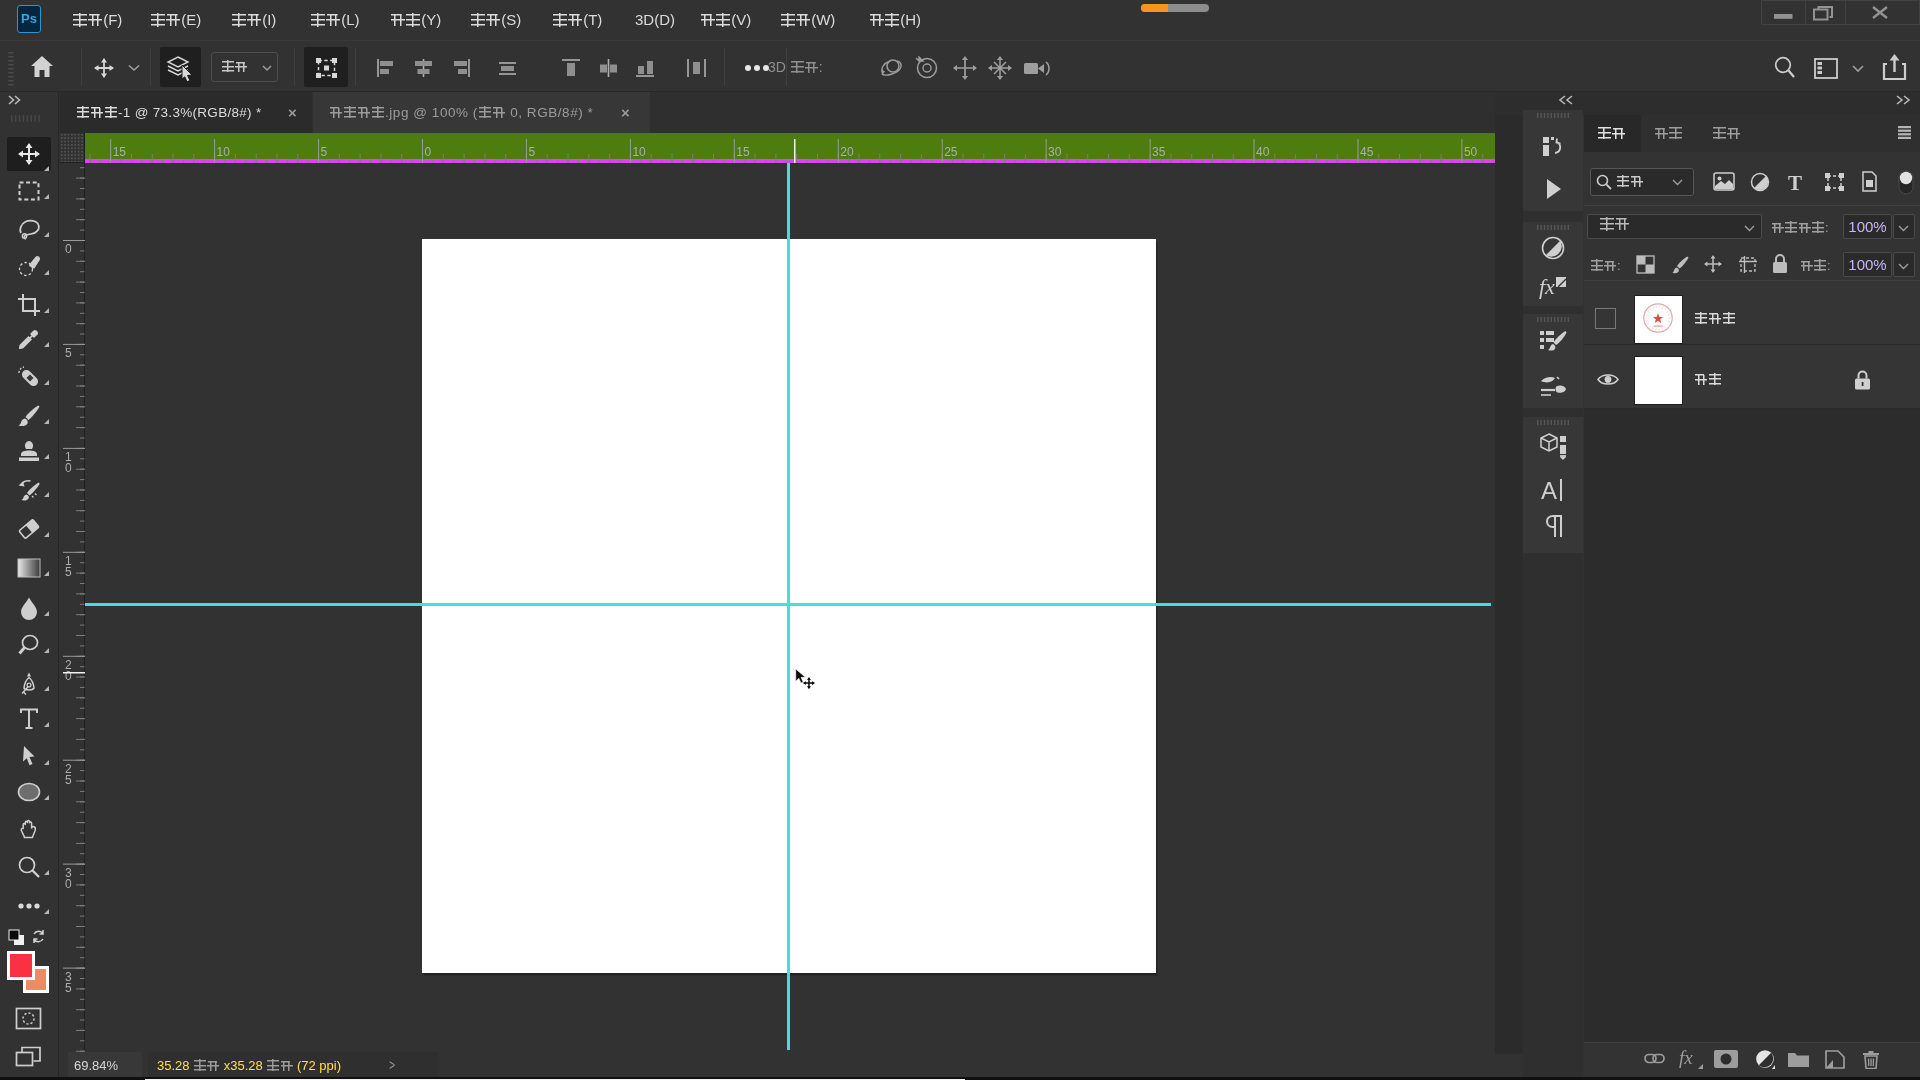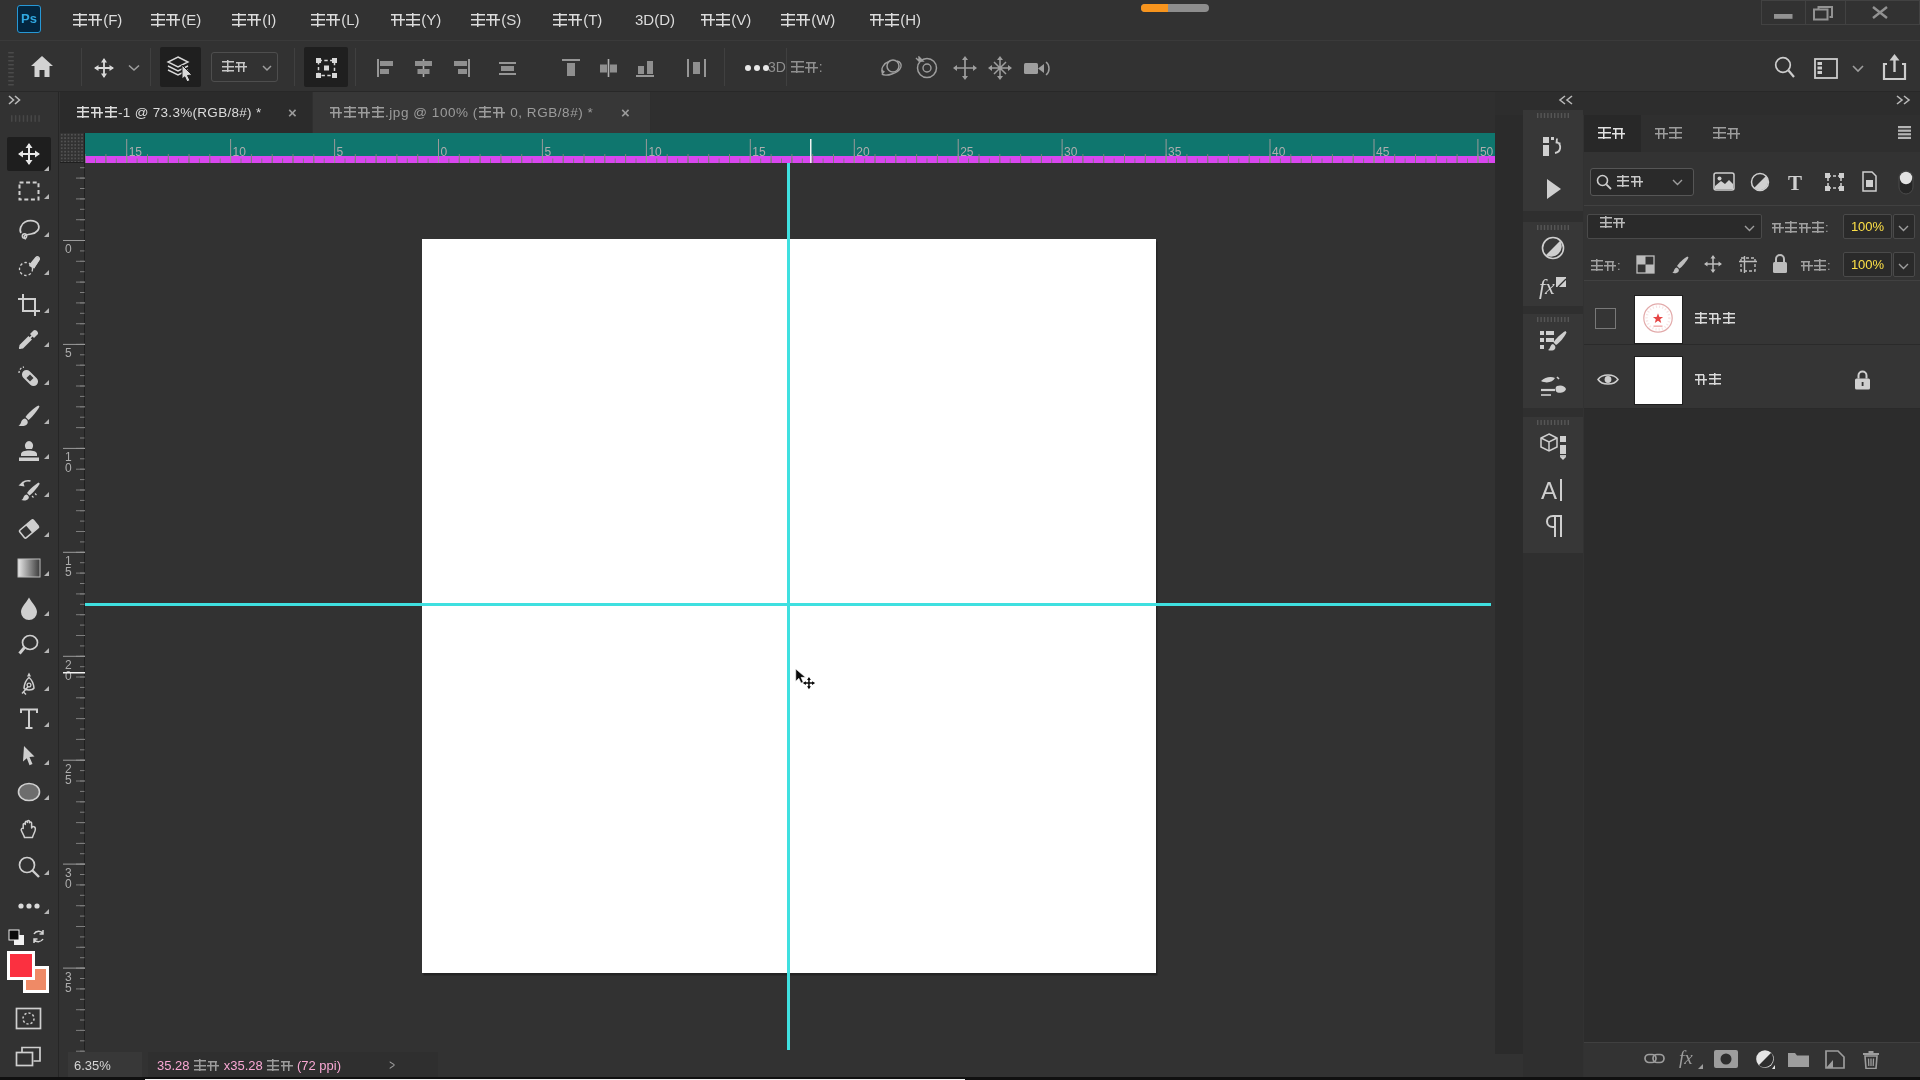--- a/index.html
+++ b/index.html
@@ -26,32 +26,32 @@
 #toolbar{position:absolute;left:0;top:92px;width:59px;height:988px;background:#323232;border-right:1px solid #262626}
 #tsel{position:absolute;left:7px;top:45px;width:44px;height:34px;background:#1e1e1e;border-radius:2px}
 #docarea{position:absolute;left:60px;top:92px;width:1435px;height:962px;background:#323232;overflow:hidden}
 #tabbar{position:absolute;left:0;top:0;width:1435px;height:41px;background:#2f2f2f}
 #tab1{position:absolute;left:0;top:0;width:252px;height:41px;background:#2b2b2b;color:#dcdcdc;--c:#dcdcdc;font-size:13.5px;line-height:41px;padding-left:16px;white-space:nowrap;letter-spacing:.3px}
 #tab2{position:absolute;left:253px;top:0;width:338px;height:41px;background:#373737;color:#9c9c9c;--c:#9c9c9c;font-size:13.5px;line-height:41px;padding-left:16px;white-space:nowrap;border-right:1px solid #2e2e2e;letter-spacing:.55px}
 .tx{color:#9a9a9a;font-size:15px;font-weight:bold}
 #canvas{position:absolute;left:362px;top:147px;width:734px;height:734px;background:#fff;box-shadow:1.5px 2.5px 0 #242424}
 #vguide{position:absolute;left:727px;top:71px;width:2.5px;height:887px;background:#3fe0e0}
 #hguide{position:absolute;left:25px;top:511px;width:1406px;height:3px;background:#3fe0e0}
-#hruler{position:absolute;left:16px;top:41px;width:1435px;height:30px;background:#0f766e;border-bottom:7px solid #d946ef}
+#hruler{position:absolute;left:0;top:41px;width:1435px;height:30px;background:#4d7c0f;border-bottom:4px solid #d946ef}
 #vruler{position:absolute;left:0;top:71px;width:25px;height:891px;background:#323232;border-right:1px solid #1f1f1f}
 #rcorner{position:absolute;left:0;top:41px;width:25px;height:30px;background:#323232;
 background-image:radial-gradient(#525252 0.7px,transparent 1px);background-size:3.4px 3.4px;border-bottom:1px solid #1f1f1f;border-right:1px solid #1f1f1f}
 #rtop{position:absolute;left:1495px;top:92px;width:425px;height:23px;background:#2d2d2d}
 #gutter{position:absolute;left:1495px;top:115px;width:28px;height:939px;background:#2b2b2b}
 #minidock{position:absolute;left:1523px;top:115px;width:60px;height:965px;background:#2f2f2f}
 #panel{position:absolute;left:1584px;top:115px;width:336px;height:965px;background:#333}
 #ptabs{position:absolute;left:1584px;top:115px;width:336px;height:37px;background:#2f2f2f}
 #ptab1{position:absolute;left:0;top:0;width:57px;height:37px;background:#282828;color:#e3e3e3;--c:#e3e3e3;font-size:14px;line-height:37px;padding-left:13px}
 .ptab{position:absolute;top:0;height:37px;color:#9d9d9d;--c:#9d9d9d;font-size:14px;line-height:37px}
-.pbox{position:absolute;background:#2a2a2a;border:1px solid #4a4a4a;border-radius:2px;color:#fde047;font-size:13px;--c:#b9b9b9}
+.pbox{position:absolute;background:#2a2a2a;border:1px solid #4a4a4a;border-radius:2px;color:#c4b5fd;font-size:15px;--c:#b9b9b9}
 .ptxt{position:absolute;color:#a0a0a0;font-size:13px;--c:#a0a0a0;white-space:nowrap}
 .lrow{position:absolute;width:336px;background:#353535}
 .lname{position:absolute;color:#dadada;font-size:13.5px;--c:#dadada;white-space:nowrap}
 .thumb{position:absolute;left:1635px;width:47px;height:47px;background:#fff;outline:1px solid #1f1f1f}
 #pbottom{position:absolute;left:1584px;top:1042px;width:336px;height:34px;background:#333;border-top:1px solid #404040}
 #status{position:absolute;left:60px;top:1054px;width:1435px;height:23px;background:#323232;color:#d6d6d6}
 #botblack{position:absolute;left:0;top:1077px;width:1920px;height:3px;background:#101010}
 #botwhite{position:absolute;left:145px;top:1078.5px;width:820px;height:1.5px;background:#f5f5f5}
 svg.ic{position:absolute;display:block}
 </style></head>
@@ -1041,17 +1041,17 @@
   </svg>
 <svg class="ic" style="left:1862px;top:1049px" width="18" height="20" viewBox="0 0 18 20" fill="none">
     <rect x="1" y="4" width="16" height="2" fill="#9d9d9d"></rect>
     <path d="M3 7 L15 7 L14 19.5 L4 19.5 Z" stroke="#9d9d9d" stroke-width="1.6" fill="none"></path>
     <path d="M6.5 9.5 L6.8 17 M9 9.5 L9 17 M11.5 9.5 L11.2 17" stroke="#9d9d9d" stroke-width="1.3"></path>
     <rect x="6.5" y="2" width="5" height="2.5" fill="#9d9d9d"></rect>
   </svg>
 <div id="status">
     <div style="position:absolute;left:8px;top:-2px;width:74px;height:25px;background:#383838"></div>
     <div style="position:absolute;left:88px;top:-2px;width:290px;height:25px;background:#2f2f2f"></div>
-    <div style="position:absolute;left:14px;top:4px;font-size:13px">6.35%</div>
-    <div style="position:absolute;left:97px;top:4px;font-size:13px;color:#f9a8d4;--c:#9b9b9b">35.28 <i class="c"></i><i class="d"></i> x35.28 <i class="c"></i><i class="d"></i> (72 ppi)</div>
+    <div style="position:absolute;left:14px;top:4px;font-size:13px">69.84%</div>
+    <div style="position:absolute;left:97px;top:4px;font-size:13px;color:#fde047;--c:#9b9b9b">35.28 <i class="c"></i><i class="d"></i> x35.28 <i class="c"></i><i class="d"></i> (72 ppi)</div>
     <div style="position:absolute;left:328px;top:3px;font-size:14px;color:#9b9b9b;transform:scaleX(.7)">&gt;</div>
   </div>
 <div id="botblack"></div>
 <div id="botwhite"></div>
 </body></html>

